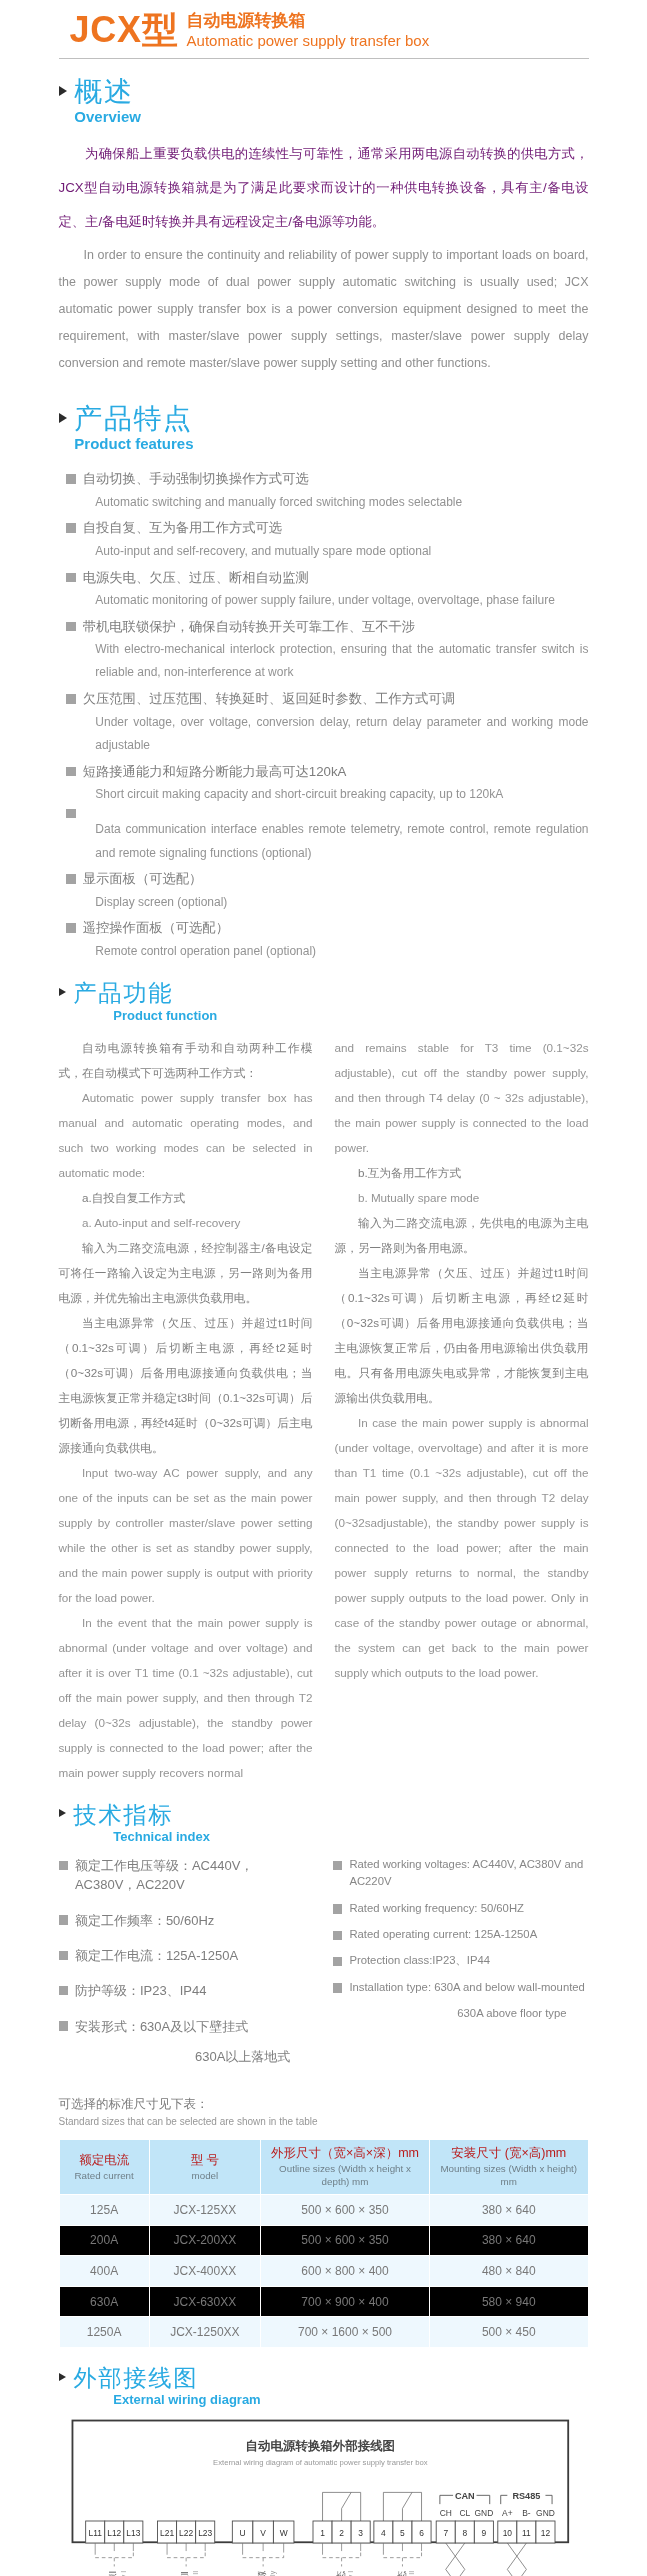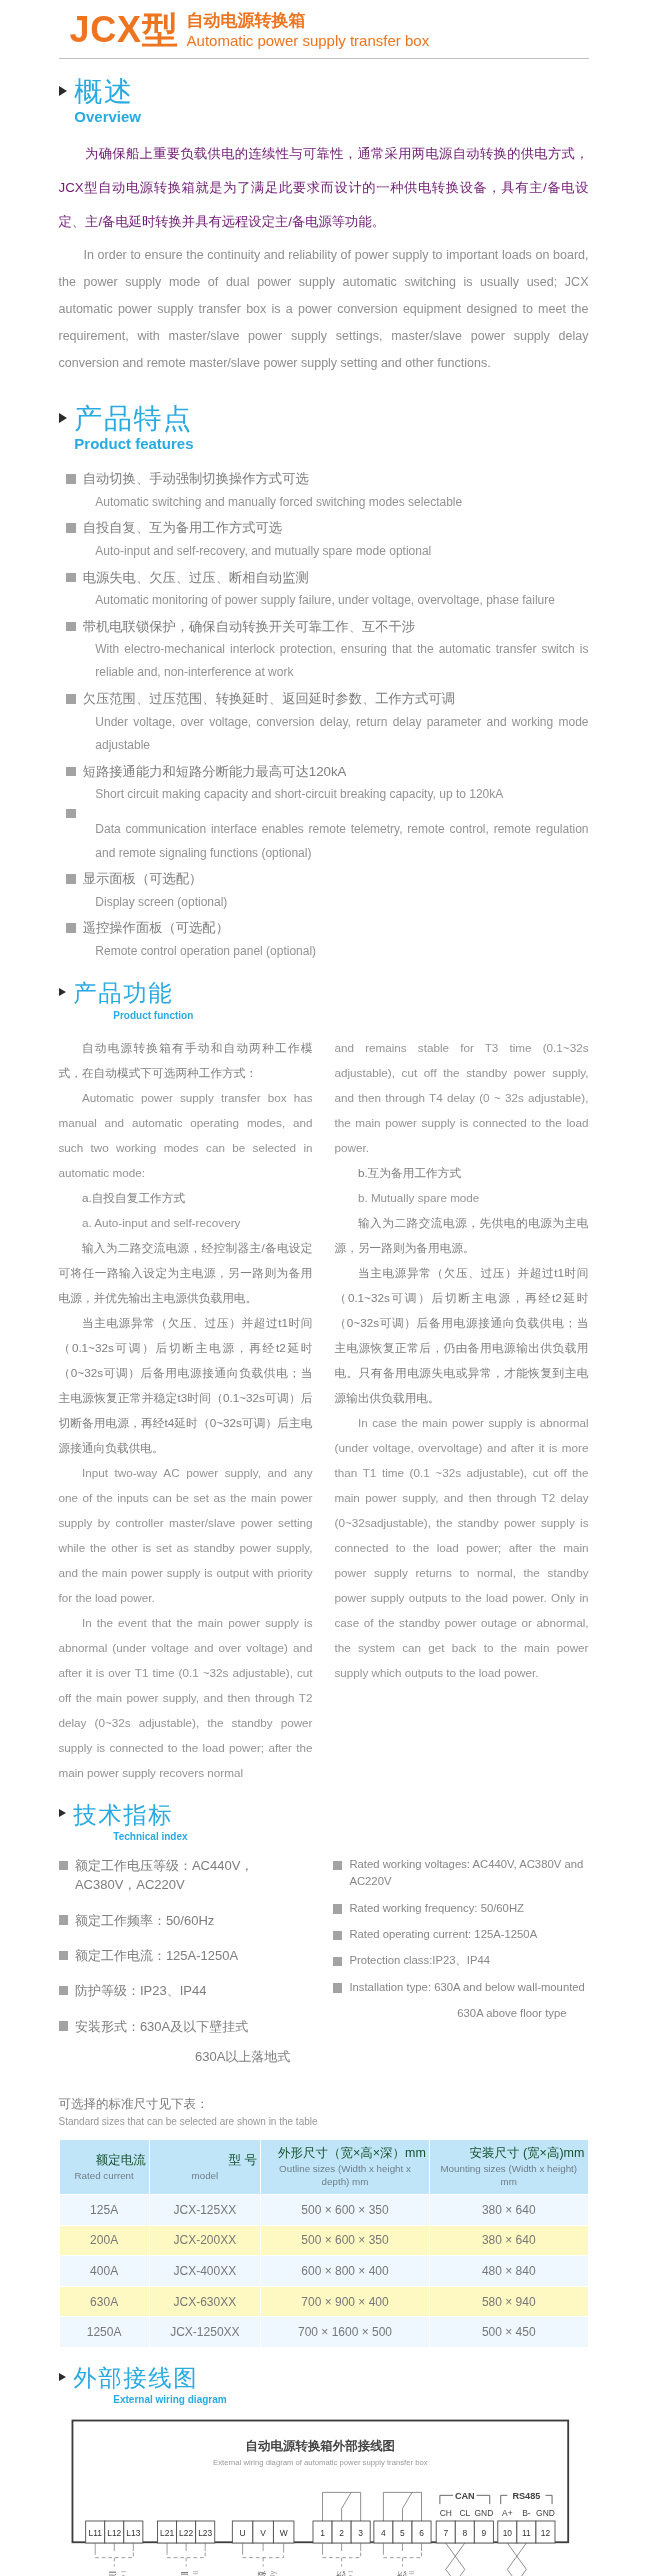--- a/index.html
+++ b/index.html
@@ -15,21 +15,21 @@
   .t-en { color:#ee7420; font-size:15px; line-height:19px; }
   hr.head-rule { border:none; border-top:0.8px solid #bfbfbf; margin-top:7.8px; }
 
   
   .sec-head { display:flex; align-items:flex-start; margin-top:17px; margin-bottom:11px; }
   .tri { width:0; height:0; border-left:8.6px solid #2b2b2b; border-top:5.5px solid transparent; border-bottom:5.5px solid transparent; margin-top:9.4px; margin-right:7.8px; flex:none; }
   .tri.sm { border-left-width:7px; border-top-width:4.7px; border-bottom-width:4.7px; margin-top:7.8px; }
   .h-cn { color:#29aae2; font-size:28px; font-weight:normal; line-height:31px; letter-spacing:1.6px; }
   .h-en { color:#29aae2; font-size:15px; line-height:19px;font-weight:bold; }
   .sec-head.small .h-cn { font-size:23.4px; line-height:26.5px; }
-  .sec-head.small .h-en { font-size:10px; line-height:17px;padding-left:40px; }
+  .sec-head.small .h-en { font-size:13px; line-height:17px;padding-left:40px; }
 
   
   .p-cn { color:#701a75; font-size:13.3px; line-height:34px; text-align:justify; text-indent:2em; }
   .p-en { color:#8f8f8f; font-size:12.5px; line-height:27px; text-align:justify; text-indent:2em; margin-top:3.1px; }
 
   
   .features { margin:14px 0 0 7.8px; }
   .feat { margin-bottom:2.3px; }
   .feat-cn { color:#7d7d7d; font-size:13.3px; line-height:23.4px; display:flex; align-items:center; }
   .sq { display:inline-block; width:9.4px; height:9.4px; background:#a3a3a3; margin-right:7px; flex:none; }
@@ -50,25 +50,25 @@
   .ti-item .sq { margin-top:4.7px; }
   .ti-col.right .ti-item { font-size:11.3px; color:#878787; margin-bottom:9.4px; line-height:17px; }
   .ti-sub { margin-left:10.5em; color:#7d7d7d; font-size:13px; line-height:19px; margin-bottom:7.8px; margin-top:-4.7px; }
   .ti-col.right .ti-sub { font-size:11.3px; color:#878787; margin-left:11em; margin-top:-1.6px; }
 
   
   .note-cn { color:#7a7a7a; font-size:12.5px; line-height:20px; margin-top:20px; }
   .note-en { color:#979797; font-size:10px; line-height:15.6px; }
   table.sizes { width:100%; border-collapse:separate; border-spacing:1.6px; margin-top:9.4px; }
   table.sizes th { background:#c1e5f8; padding:4.7px 3.1px 5.5px 3.1px; font-weight:normal; }
-  table.sizes th .th-cn { color:#14532d; font-size:12.5px; line-height:17px;text-align:right; }
+  table.sizes th .th-cn { color:#b91c1c; font-size:12.5px; line-height:17px; }
   table.sizes th .th-en { color:#6f7f88; font-size:9.8px; line-height:13.3px; }
   table.sizes td { text-align:center; color:#787878; font-size:12px; padding:7.8px 3.1px; }
   table.sizes tr.odd td { background:#eef8fe; }
-  table.sizes tr.even td { background:#fef9c3; }
+  table.sizes tr.even td { background:#000000; }
   .col1{width:17%;} .col2{width:21%;} .col3{width:32%;} .col4{width:30%;}
 
   
   .wiring-wrap { text-align:center; margin-top:11px; }
   .wiring-wrap svg { display:inline-block; }
   .wd-title-cn { font-size:17px; font-weight:bold; fill:#444; }
   .wd-title-en { font-size:10.5px; fill:#999; }
   .wd-pin { font-size:11.5px; fill:#444; }
   .wd-bus { font-size:12.5px; fill:#444; font-weight:bold; }
   .wd-term { font-size:11.5px; fill:#333; }

